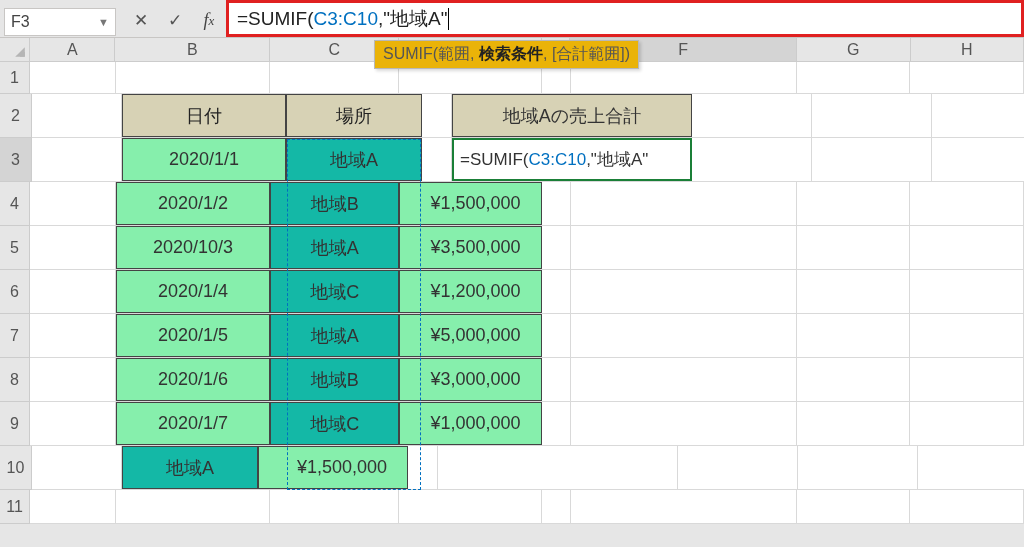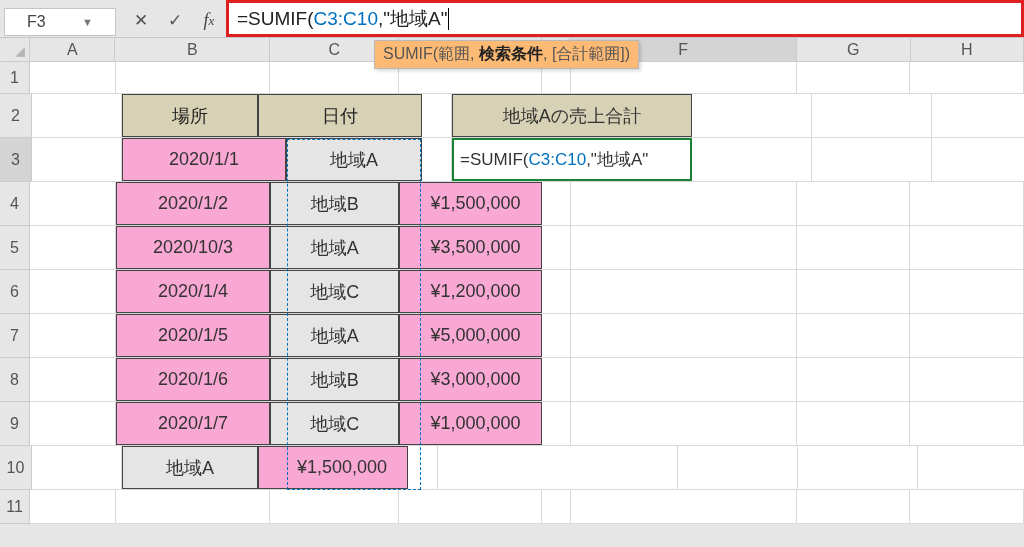--- a/index.html
+++ b/index.html
@@ -26,21 +26,21 @@
     background: #e6e6e6;
   }
   .name-box {
     width: 112px;
     height: 28px;
     background: #fff;
     border: 1px solid #c8c6c4;
     display: flex;
     align-items: center;
     justify-content: space-between;
-    padding: 0 22px;
+    padding: 0 6px;
     font-size: 16px;
     color: #444;
   }
   .name-box span.arrow { color: #777; font-size: 11px; }
   .fb-buttons {
     display: flex;
     align-items: center;
     background: #e6e6e6;
     border-top: 4px solid #e6e6e6;
     padding-left: 4px;
@@ -157,24 +157,24 @@
   .colH { width: 120px; }
   .thead .cell.th {
     background: #d7d2b5;
     border: 1px solid #444;
     justify-content: center;
     font-size: 18px;
     color: #222;
   }
   .tbl .cell.tc {
     border: 1px solid #444;
-    background: #f9a8d4;
+    background: #86efac;
   }
   .tbl .cell.selected-range {
-    background: #e5e5e5;
+    background: #14b8a6;
   }
   .fheader {
     background: #d7d2b5;
     border: 1px solid #444;
     justify-content: center;
     font-size: 18px;
     white-space: nowrap;
   }
   .edit-cell {
     border: 2px solid #1a7f37;
@@ -185,21 +185,21 @@
     padding-left: 6px;
   }
   .edit-cell .ref-blue { color: #0070c0; }
   .range-outline {
     position: absolute;
     border: 1px dashed #0070c0;
     pointer-events: none;
   }
   .tooltip {
     position: absolute;
-    background: #fdba74;
+    background: #eab308;
     border: 1px solid #b8b8b8;
     box-shadow: 2px 2px 3px rgba(0,0,0,0.15);
     padding: 3px 8px;
     font-size: 16px;
     color: #555;
     z-index: 20;
     white-space: nowrap;
   }
   .tooltip b { font-weight: bold; color: #222; }
 </style>
@@ -252,22 +252,22 @@
     <div class="cell colD"></div>
     <div class="cell colE"></div>
     <div class="cell" style="width:240px"></div>
     <div class="cell colG"></div>
     <div class="cell colH"></div>
   </div>
 
   <div class="row thead">
     <div class="row-h">2</div>
     <div class="cell colA"></div>
+    <div class="cell colB th">日付</div>
     <div class="cell colC th">場所</div>
-    <div class="cell colB th">日付</div>
     <div class="cell colE"></div>
     <div class="cell fheader" style="width:240px">地域Aの売上合計</div>
     <div class="cell colG"></div>
     <div class="cell colH"></div>
   </div>
 
   <div class="row tbl">
     <div class="row-h active">3</div>
     <div class="cell colA"></div>
     <div class="cell colB tc">2020/1/1</div>

